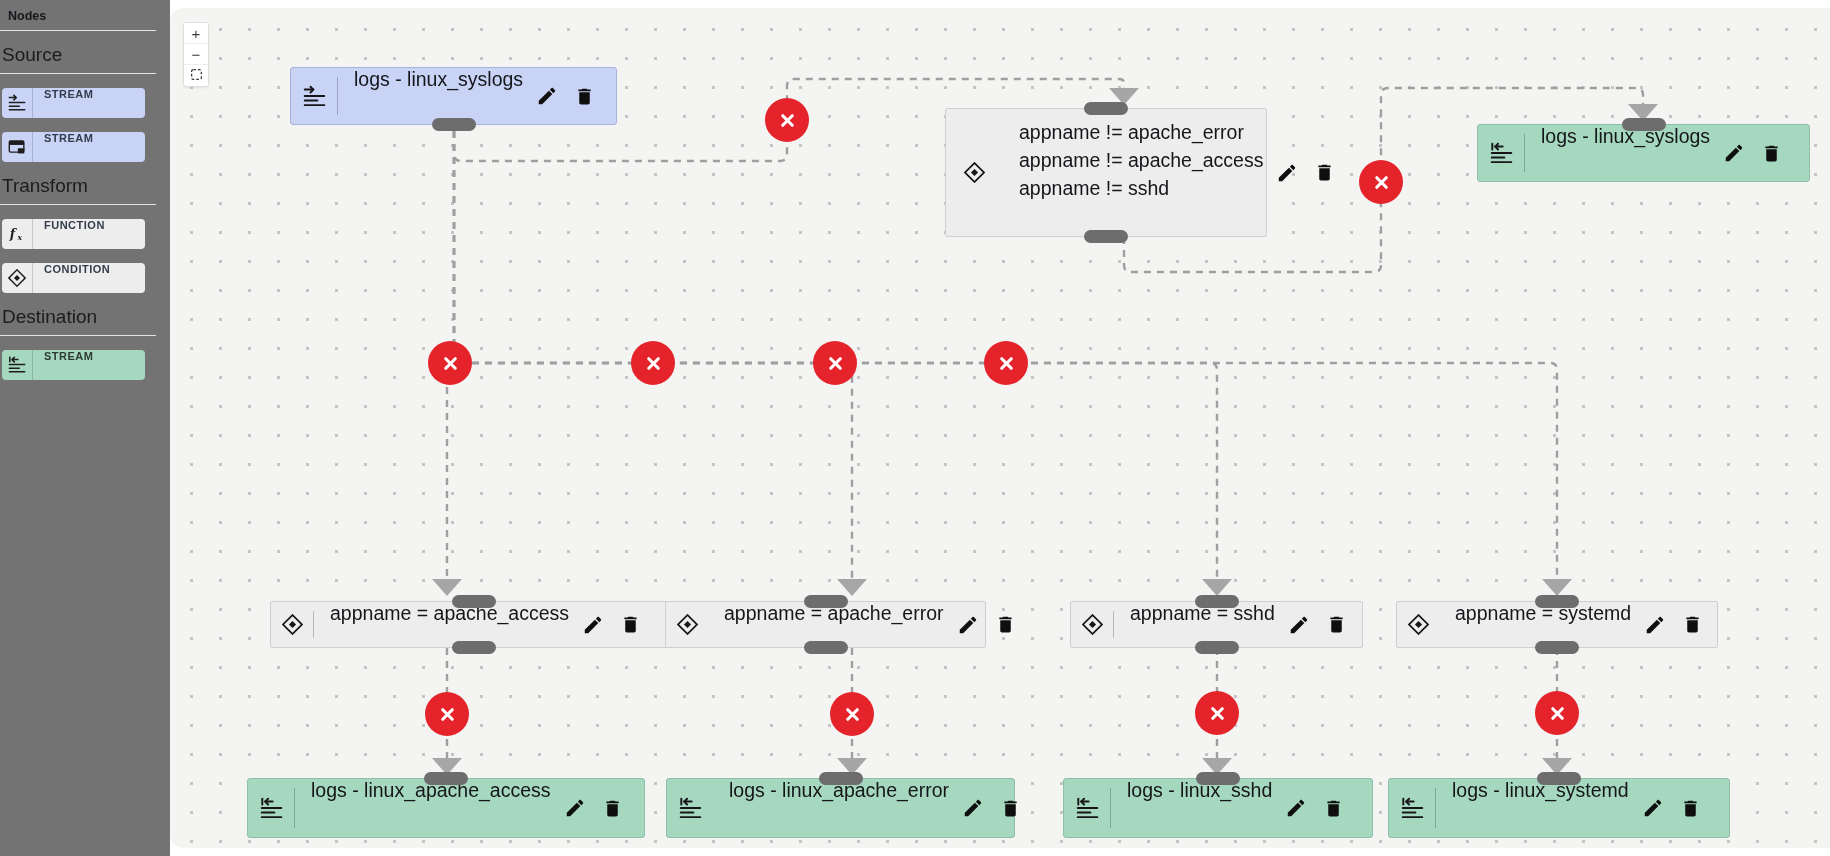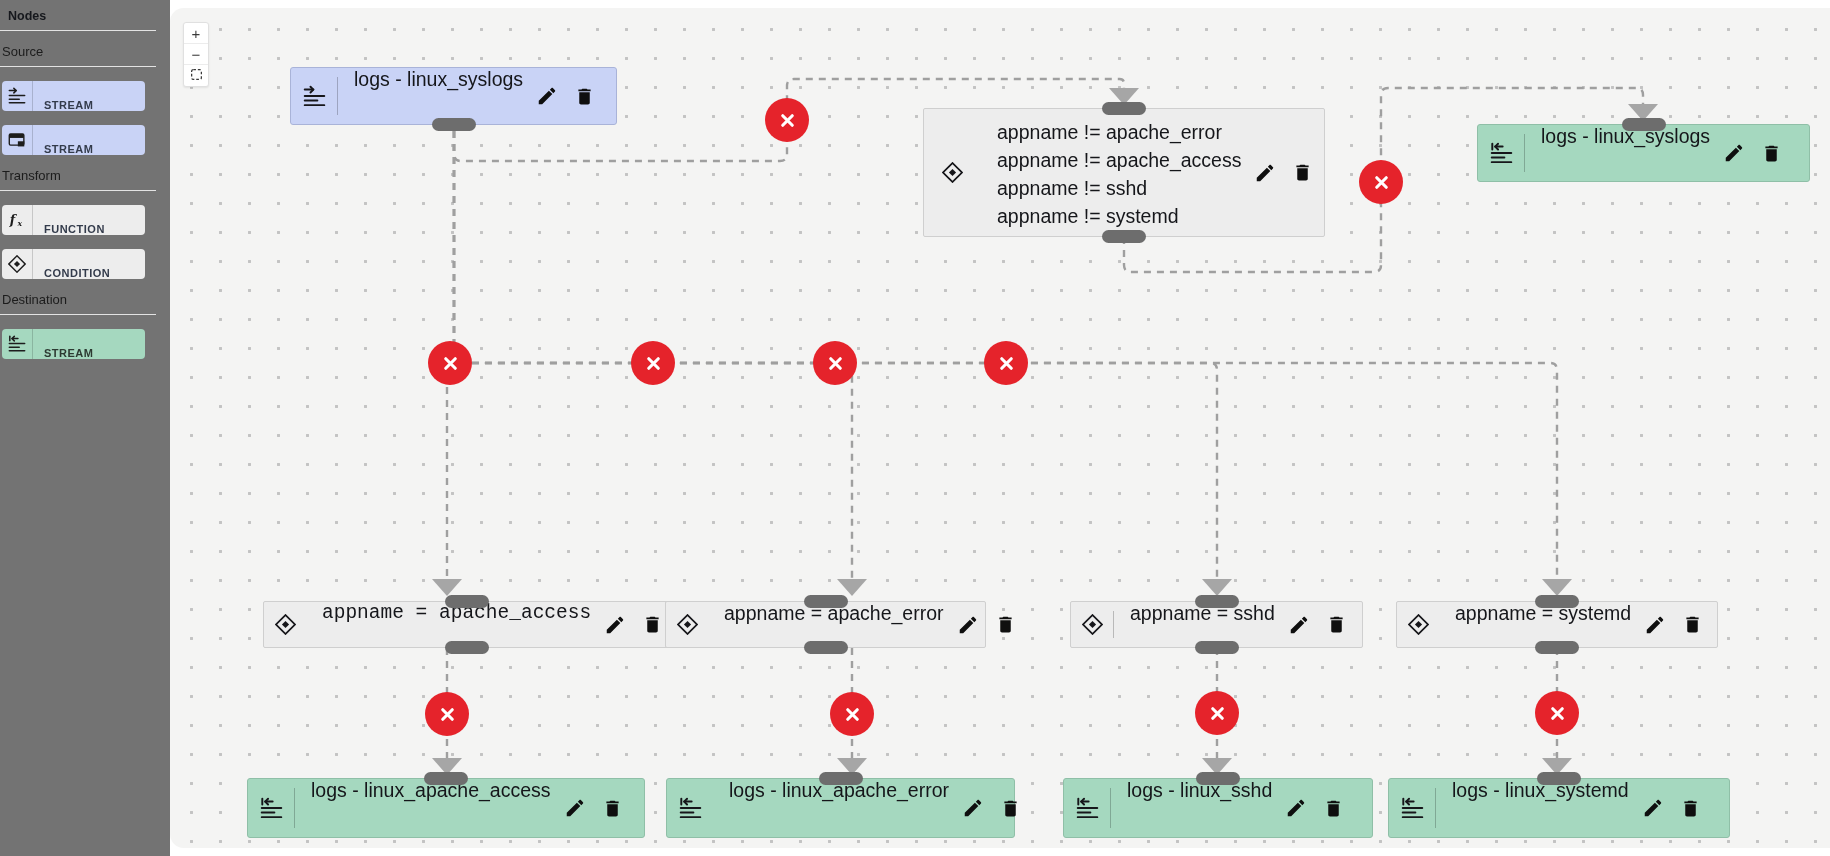--- a/index.html
+++ b/index.html
@@ -6,22 +6,22 @@
     font-family:"Liberation Sans","DejaVu Sans",sans-serif;overflow:hidden;position:relative;}
   :root{
     --c-source:#c9d3f6; --c-transform:#ededed; --c-destination:#a5d8bf;
     --c-edge:#9f9f9f; --c-arrow:#a6a6a6; --c-handle:#6d6d6d; --c-delete:#e5232b;
     --c-canvas-bg:#f4f4f3; --c-dot:#c3c3c3;
   }
   
   .sidebar{position:absolute;left:0;top:0;width:170px;height:856px;background:#737373;z-index:5;}
   .sidebar-title{padding:9px 8px 7px 8px;font-size:12.5px;font-weight:700;color:#16181d;}
   .sb-divider{height:1px;background:#e3e3e3;margin-right:14px;}
-  .section-label{padding:13px 8px 7px 2px;font-size:13px;color:#1c1c1c;}
-  .palette-btn{display:flex;align-items:flex-end;height:30px;width:143px;margin:14px 0 0 2px;
+  .section-label{padding:13px 8px 7px 2px;font-size:19px;color:#1c1c1c;}
+  .palette-btn{display:flex;align-items:flex-start;height:30px;width:143px;margin:14px 0 0 2px;
     border-radius:4px;cursor:grab;}
   .palette-btn.source{background:var(--c-source);}
   .palette-btn.transform{background:var(--c-transform);}
   .palette-btn.destination{background:var(--c-destination);}
   .palette-btn .icon-cell{flex:0 0 30px;height:100%;display:flex;align-items:center;
     justify-content:center;border-right:1px solid rgba(0,0,0,.16);}
   .palette-btn .plbl{padding-left:11px;font-size:11px;font-weight:700;letter-spacing:.5px;color:#333b4b;}
   .palette-btn.destination .plbl{color:#2d3a32;}
   
   .canvas{position:absolute;left:170px;top:8px;width:1660px;height:840px;
@@ -187,35 +187,34 @@
           <path d="M3 17.25V21h3.75L17.81 9.94l-3.75-3.75L3 17.25zM20.71 7.04c.39-.39.39-1.02 0-1.41l-2.34-2.34c-.39-.39-1.02-.39-1.41 0l-1.83 1.83 3.75 3.75 1.83-1.83z"></path>
         </svg>
       </span>
       <span class="act del">
         <svg width="21" height="21" viewBox="0 0 24 24" fill="#0f0f0f">
           <path d="M6 19c0 1.1.9 2 2 2h8c1.1 0 2-.9 2-2V7H6v12zM19 4h-3.5l-1-1h-5l-1 1H5v2h14V4z"></path>
         </svg>
       </span>
       <div class="handle bottom"></div>
     </div>
-    <div class="node condition-multi" style="left: 753px; top: 100px; width: 402px; height: 129px;">
+    <div class="node condition-multi" style="left: 775px; top: 100px; width: 322px; height: 129px;">
       <span class="icon-cell">
         <svg width="21" height="21" viewBox="0 0 20 20">
           <g transform="rotate(45 10 10)">
             <rect x="3.6" y="3.6" width="12.8" height="12.8" fill="none" stroke="#16161a" stroke-width="1.6"></rect>
             <rect x="7.6" y="7.6" width="4.8" height="4.8" fill="#16161a"></rect>
           </g>
         </svg>
       </span>
       <div class="v-div"></div>
       <div class="cond-list">
         <div class="cond-line">appname != apache_error</div>
         <div class="cond-line">appname != apache_access</div>
         <div class="cond-line">appname != sshd</div>
-        <div class="cond-line">appname != systemd</div>
       </div>
       <span class="act edit">
         <svg width="22" height="22" viewBox="0 0 24 24" fill="#0f0f0f">
           <path d="M3 17.25V21h3.75L17.81 9.94l-3.75-3.75L3 17.25zM20.71 7.04c.39-.39.39-1.02 0-1.41l-2.34-2.34c-.39-.39-1.02-.39-1.41 0l-1.83 1.83 3.75 3.75 1.83-1.83z"></path>
         </svg>
       </span>
       <span class="act del">
         <svg width="21" height="21" viewBox="0 0 24 24" fill="#0f0f0f">
           <path d="M6 19c0 1.1.9 2 2 2h8c1.1 0 2-.9 2-2V7H6v12zM19 4h-3.5l-1-1h-5l-1 1H5v2h14V4z"></path>
         </svg>
@@ -241,21 +240,21 @@
           <path d="M3 17.25V21h3.75L17.81 9.94l-3.75-3.75L3 17.25zM20.71 7.04c.39-.39.39-1.02 0-1.41l-2.34-2.34c-.39-.39-1.02-.39-1.41 0l-1.83 1.83 3.75 3.75 1.83-1.83z"></path>
         </svg>
       </span>
       <span class="act del">
         <svg width="21" height="21" viewBox="0 0 24 24" fill="#0f0f0f">
           <path d="M6 19c0 1.1.9 2 2 2h8c1.1 0 2-.9 2-2V7H6v12zM19 4h-3.5l-1-1h-5l-1 1H5v2h14V4z"></path>
         </svg>
       </span>
       <div class="handle top"></div>
     </div>
-    <div class="node condition" style="left: 93px; top: 593px; width: 408px; height: 47px; font-family: Liberation Mono, monospace;">
+    <div class="node condition" style="left: 100px; top: 593px; width: 408px; height: 47px;">
       <span class="icon-cell">
         <svg width="21" height="21" viewBox="0 0 20 20">
           <g transform="rotate(45 10 10)">
             <rect x="3.6" y="3.6" width="12.8" height="12.8" fill="none" stroke="#16161a" stroke-width="1.6"></rect>
             <rect x="7.6" y="7.6" width="4.8" height="4.8" fill="#16161a"></rect>
           </g>
         </svg>
       </span>
       <div class="v-div"></div>
       <span class="nlabel">appname = apache_access</span>

